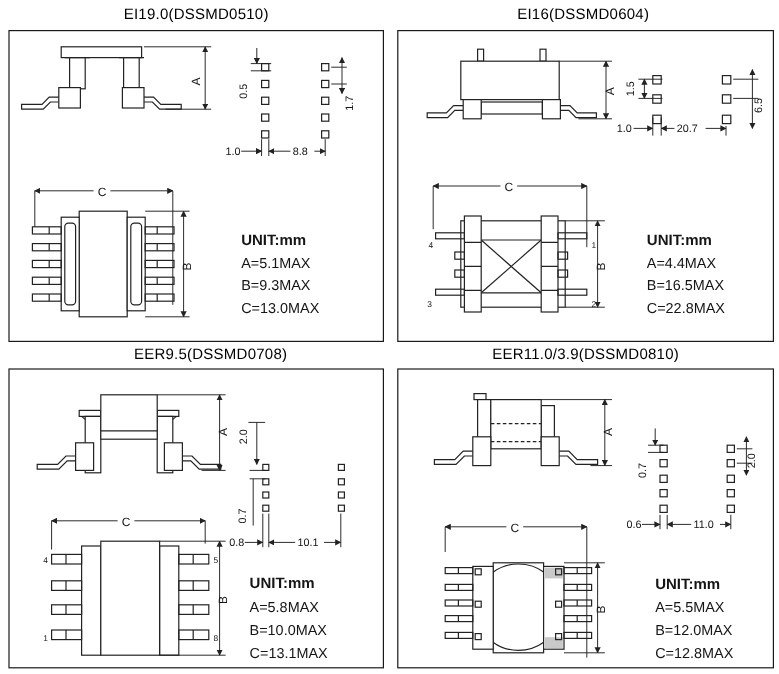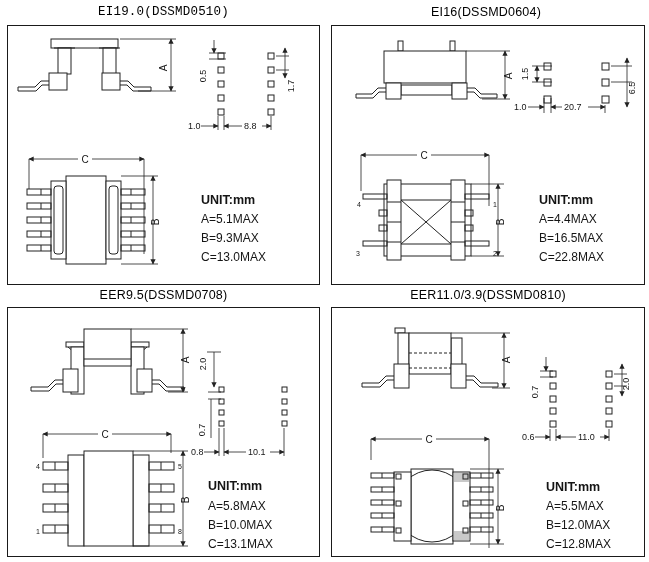--- a/index.html
+++ b/index.html
@@ -20,21 +20,21 @@
   svg .pinlbl{font-size:7px;}
   svg .unit-h{font-size:12.5px;font-weight:bold;}
   svg .unit-l{font-size:12px;}
   .draw{stroke:#222;fill:none;stroke-width:1;}
   .drawf{stroke:#222;fill:#fff;stroke-width:1;}
   .dim{stroke:#222;fill:none;stroke-width:0.8;}
 </style>
 </head>
 <body>
 
-<div class="title" style="left:7px;top:5px;width:313px;font-family:Liberation Mono, monospace;">EI19.0(DSSMD0510)</div>
+<div class="title" style="left:7px;top:5px;width:313px;">EI19.0(DSSMD0510)</div>
 
 <div class="box" style="left:7px;top:25px;width:311px;height:258px;">
 <svg width="311" height="258" viewBox="0 0 311 258">
   <defs>
     <marker id="ar1" viewBox="0 0 10 10" refX="9" refY="5" markerWidth="6.5" markerHeight="6.5" orient="auto-start-reverse">
       <path d="M0,0 L10,5 L0,10 z" fill="#222"></path>
     </marker>
   </defs>
 
   <g>
@@ -223,21 +223,21 @@
 
   <g>
     <text class="unit-h" x="207" y="178">UNIT:mm</text>
     <text class="unit-l" x="207" y="197">A=4.4MAX</text>
     <text class="unit-l" x="207" y="216">B=16.5MAX</text>
     <text class="unit-l" x="207" y="235">C=22.8MAX</text>
   </g>
 </svg>
 </div>
 
-<div class="title" style="left:7px;top:288px;width:313px;">EER9.5(DSSMD0708)</div>
+<div class="title" style="left:19px;top:288px;width:313px;">EER9.5(DSSMD0708)</div>
 
 <div class="box" style="left:7px;top:307px;width:311px;height:248px;">
 <svg width="311" height="248" viewBox="0 0 311 248">
   <defs>
     <marker id="ar3" viewBox="0 0 10 10" refX="9" refY="5" markerWidth="6.5" markerHeight="6.5" orient="auto-start-reverse">
       <path d="M0,0 L10,5 L0,10 z" fill="#222"></path>
     </marker>
   </defs>
 
   <g>

